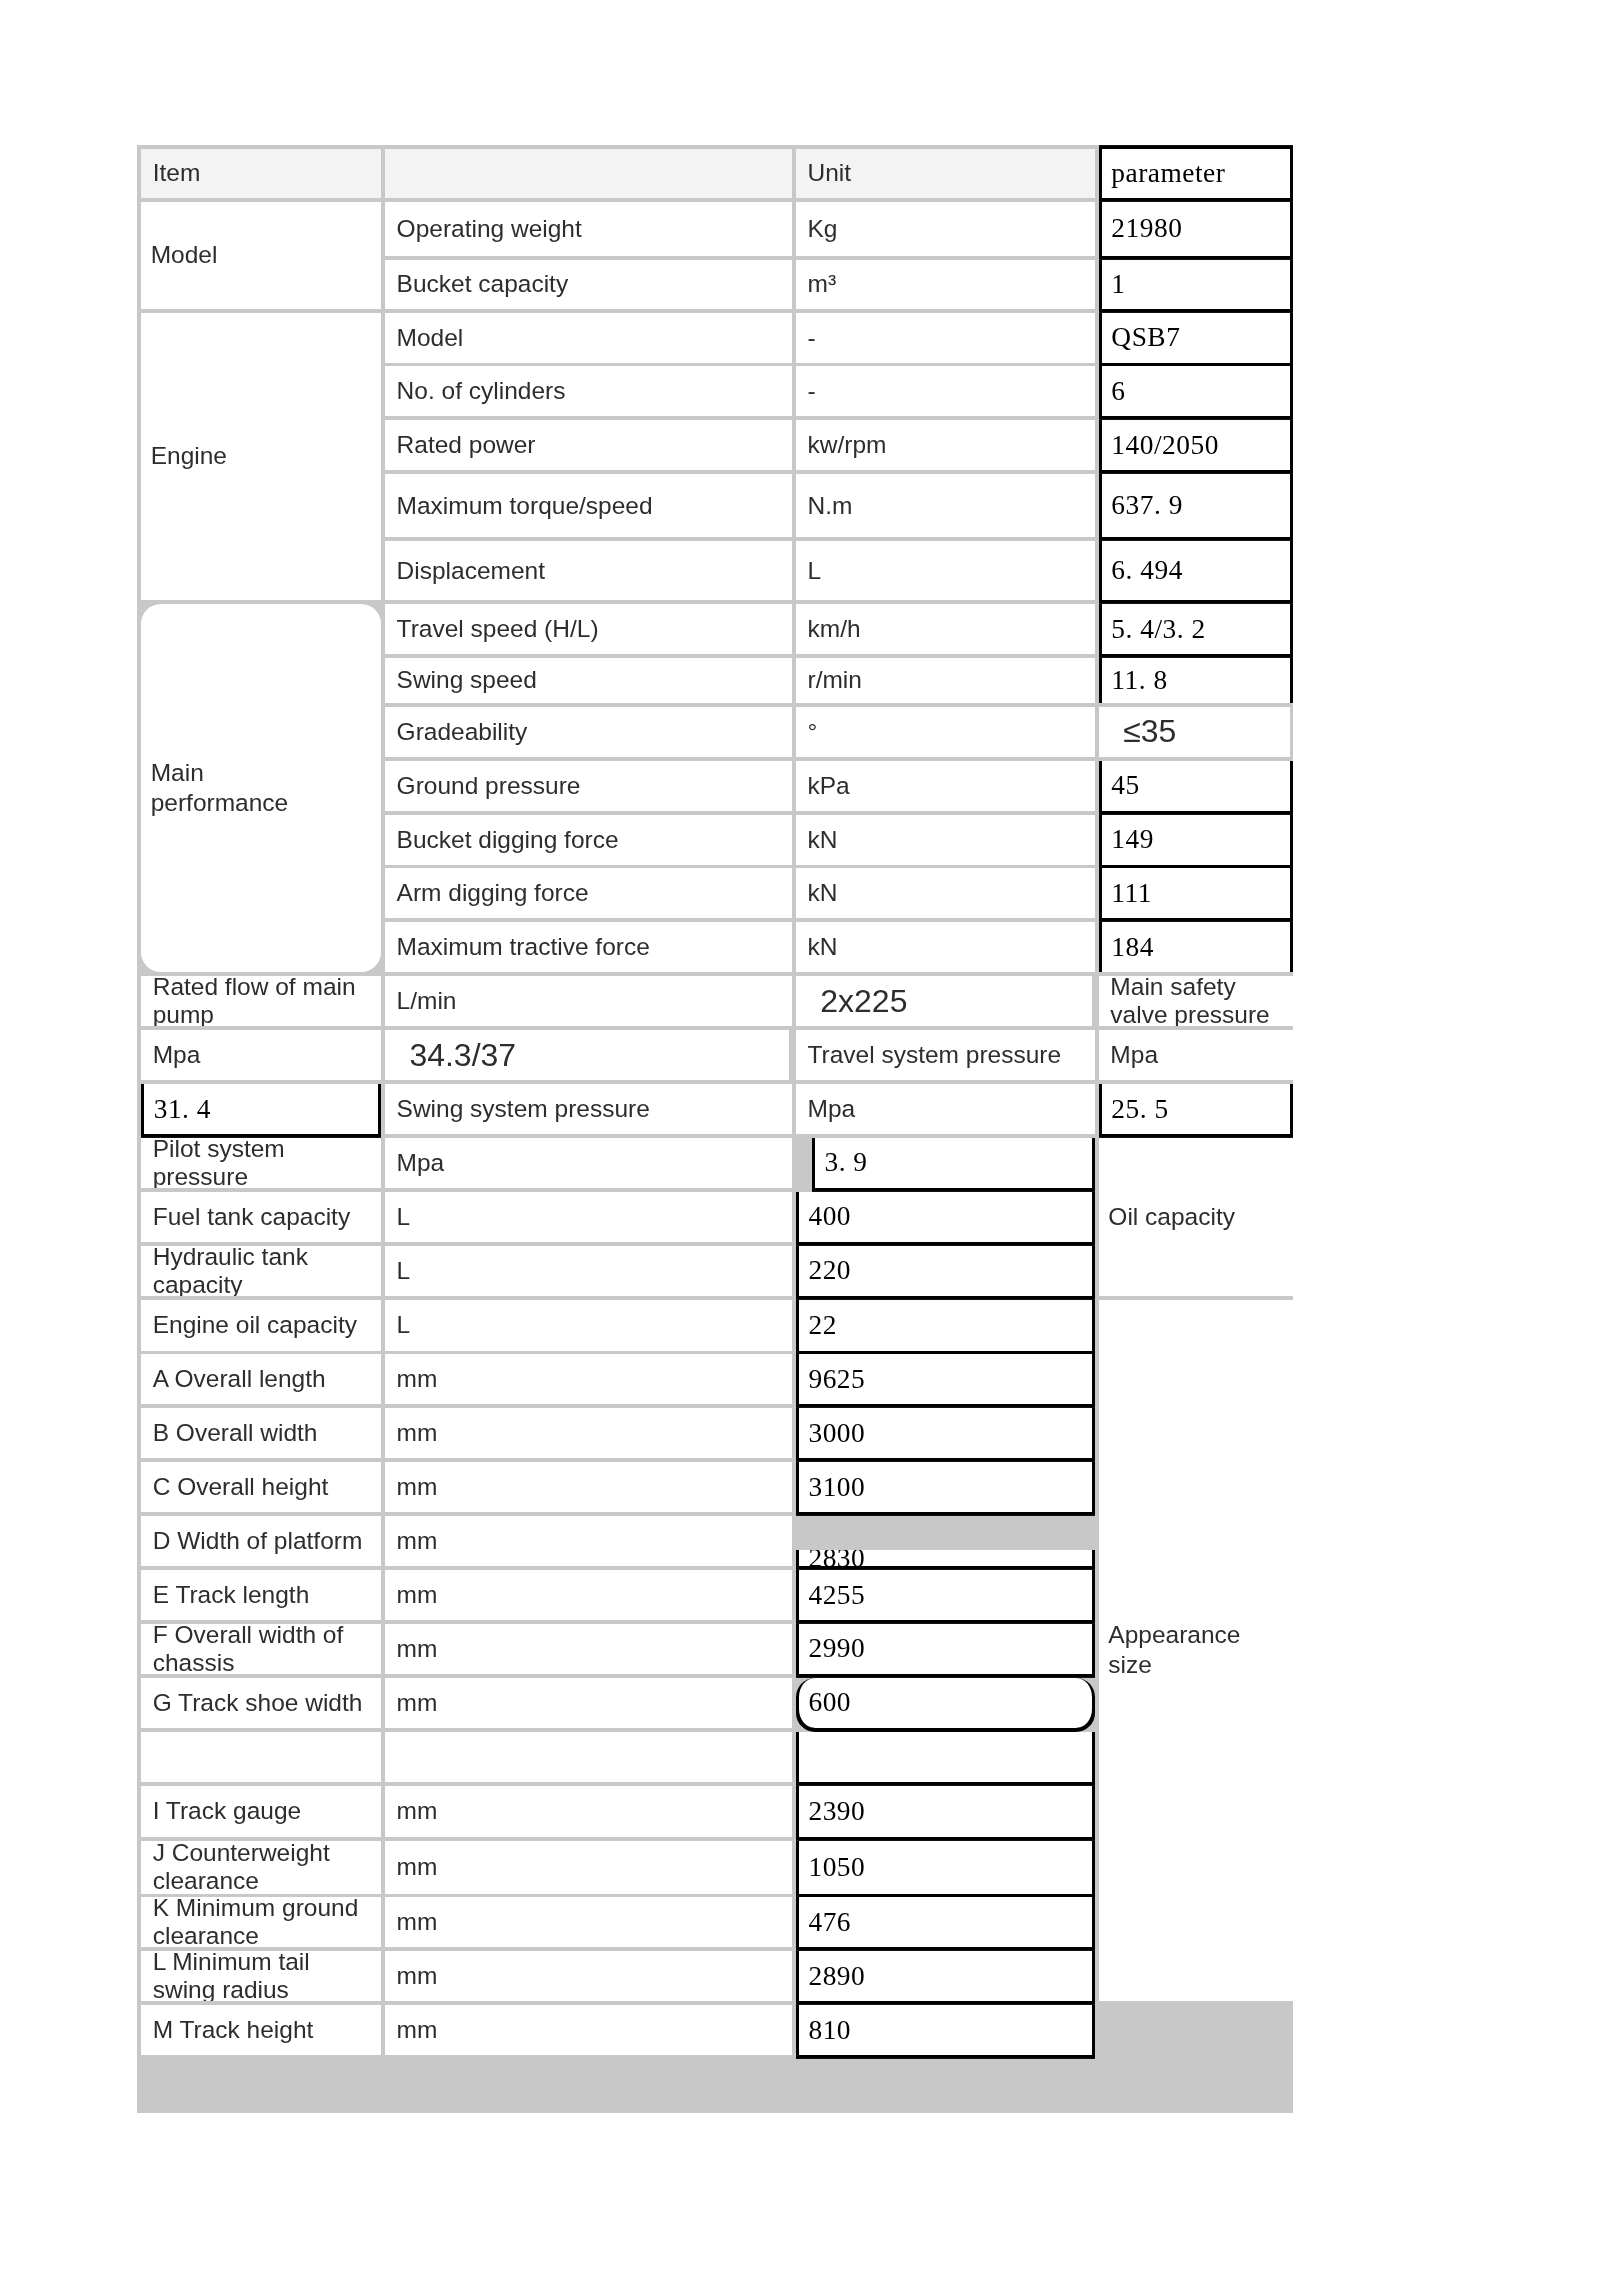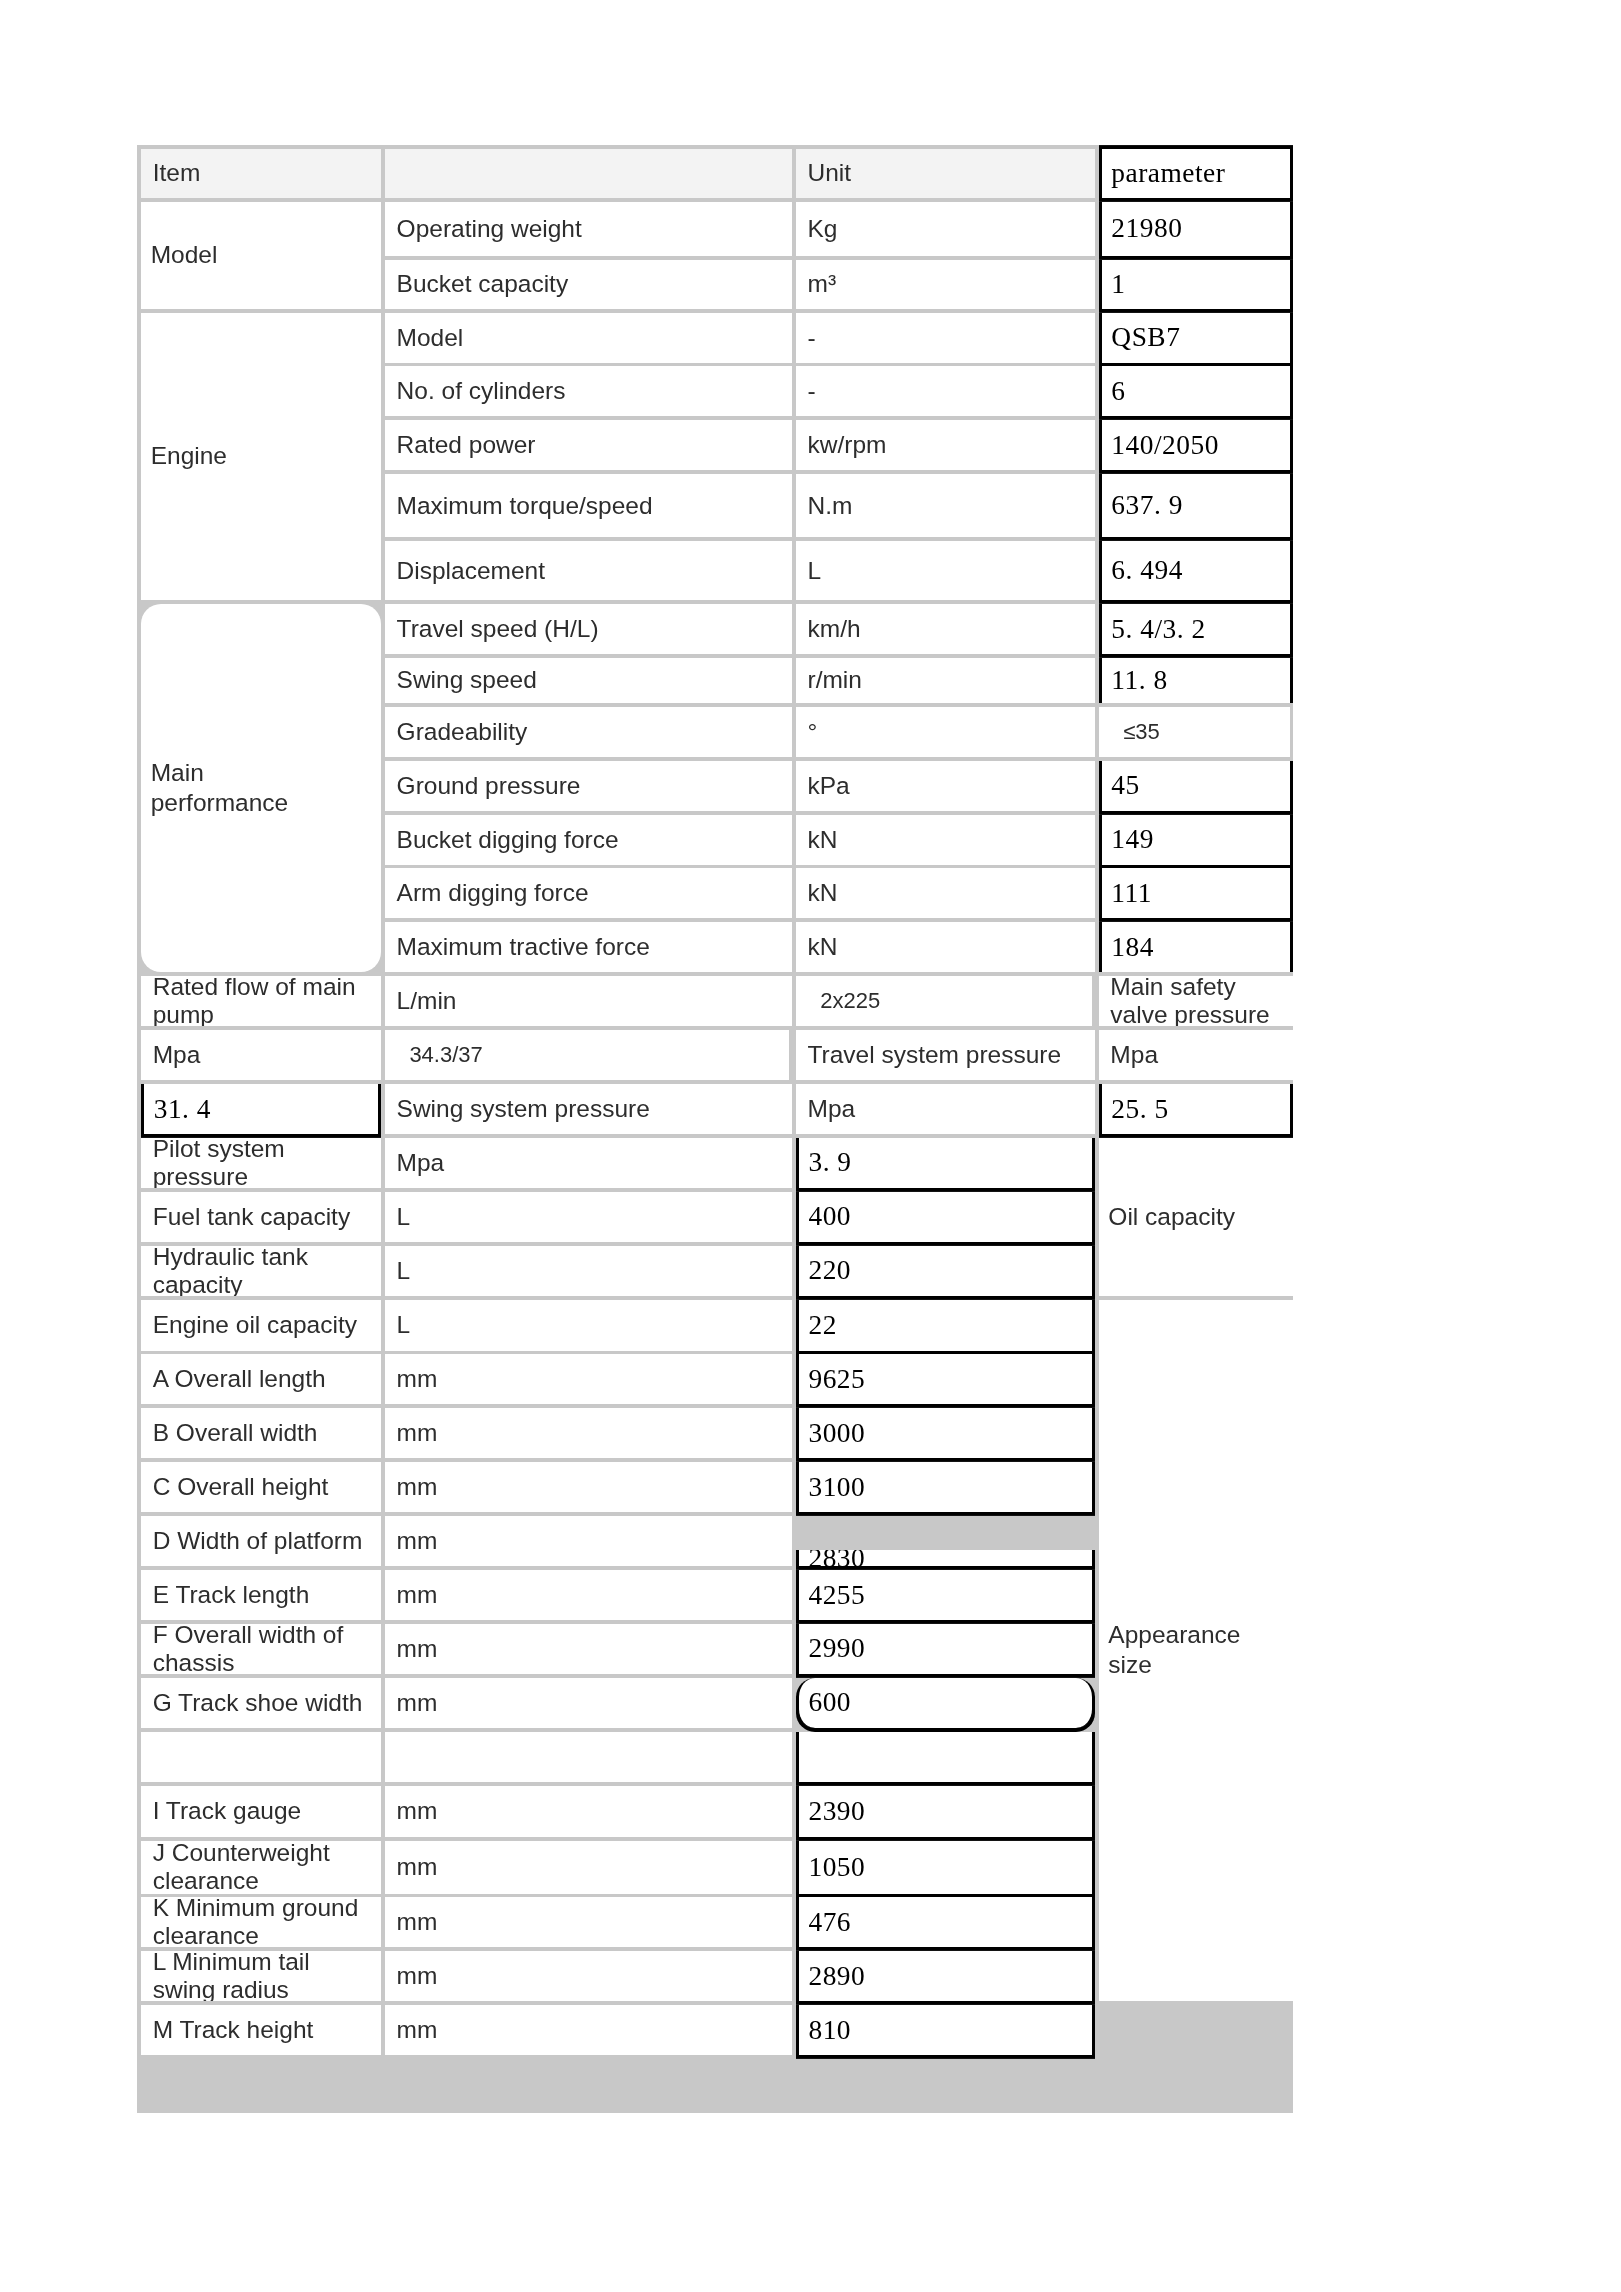--- a/index.html
+++ b/index.html
@@ -40,21 +40,21 @@
     font-family: "Liberation Serif", serif;
     font-size: 27.4px;
     letter-spacing: 0.5px;
     color: #000000;
     border-left: 3.9px solid var(--box-black, #000);
     border-right: 3.9px solid var(--box-black, #000);
     padding-left: 9.8px;
   }
   .val.sans {
     font-family: "Liberation Sans", sans-serif;
-    font-size: 22px;
+    font-size: 32px;
     letter-spacing: 0;
     color: #2d2d2d;
     border-left-color: transparent;
     border-right-color: var(--grid-gray, #c8c8c8);
     padding-left: 21.6px;
   }
 </style>
 </head>
 <body>
 
@@ -116,21 +116,21 @@
     <div class="cell">Mpa</div>
     <div class="cell val sans">34.3/37</div>
     <div class="cell">Travel system pressure</div>
     <div class="cell">Mpa</div>
     <div class="cell val" style="box-shadow: rgb(0, 0, 0) 0px 3.9px 0px 0px;">31. 4</div>
     <div class="cell">Swing system pressure</div>
     <div class="cell">Mpa</div>
     <div class="cell val" style="box-shadow: rgb(0, 0, 0) 0px 3.9px 0px 0px;">25. 5</div>
     <div class="cell">Pilot system pressure</div>
     <div class="cell">Mpa</div>
-    <div class="cell val" style="box-shadow: rgb(0, 0, 0) 0px 3.9px 0px 0px;">3. 9</div>
+    <div class="cell val" style="box-shadow: rgb(0, 0, 0) 0px 3.9px 0px 0px; margin-left: 16px;">3. 9</div>
     <div class="cell grp" style="grid-row: span 3;">Oil capacity</div>
     <div class="cell">Fuel tank capacity</div>
     <div class="cell">L</div>
     <div class="cell val" style="box-shadow: rgb(0, 0, 0) 0px 3.9px 0px 0px;">400</div>
     <div class="cell">Hydraulic tank capacity</div>
     <div class="cell">L</div>
     <div class="cell val" style="box-shadow: rgb(0, 0, 0) 0px 3.9px 0px 0px;">220</div>
     <div class="cell">Engine oil capacity</div>
     <div class="cell">L</div>
     <div class="cell val" style="box-shadow: rgb(0, 0, 0) 0px 3.9px 0px 0px;">22</div>

